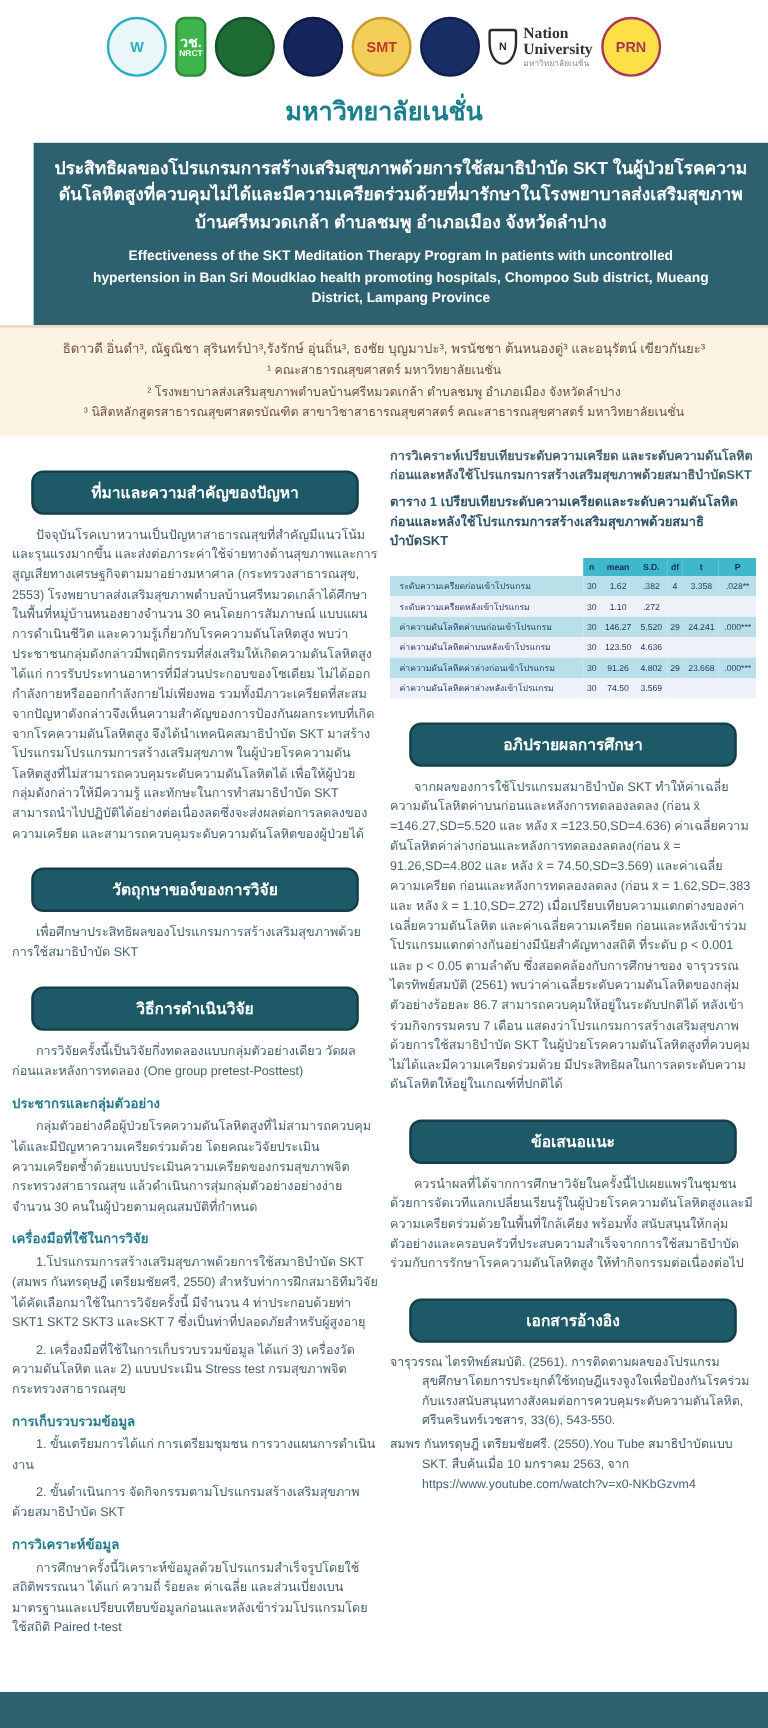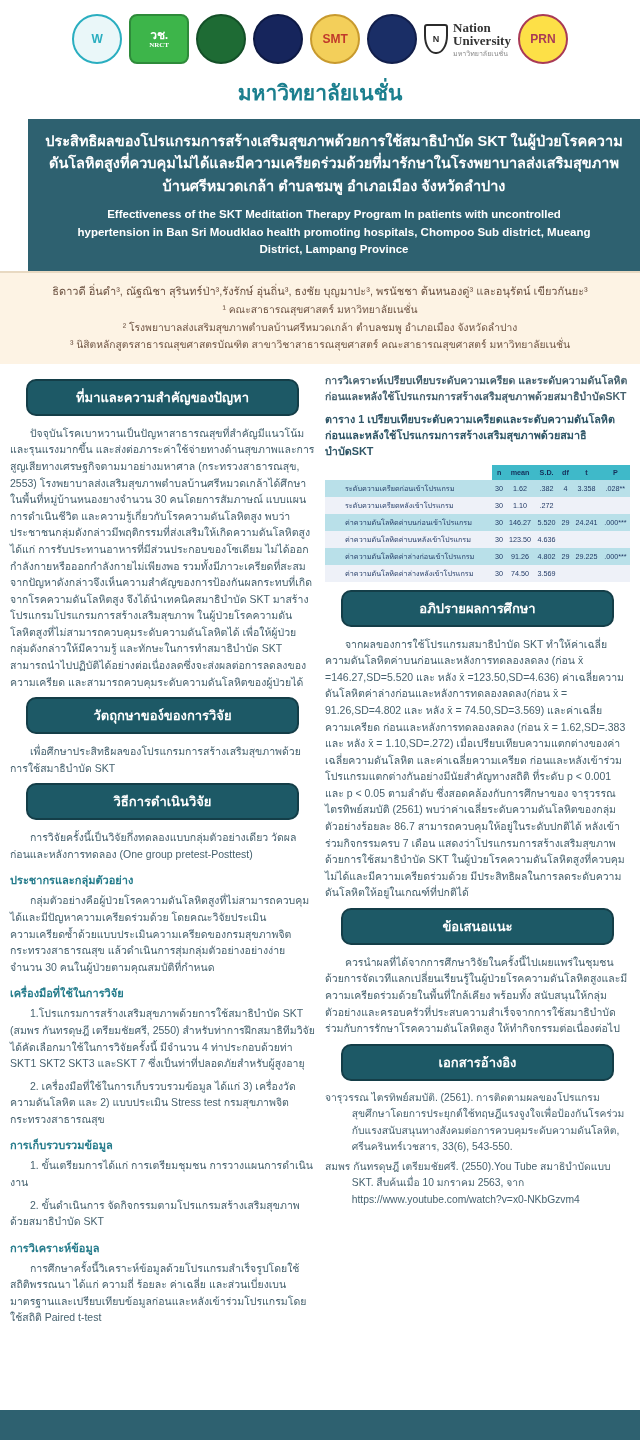--- a/index.html
+++ b/index.html
@@ -11,21 +11,21 @@
   }
   
   .top-header{padding:8px 0 2px;text-align:center;background:#ffffff;}
   .logo-row{display:flex;justify-content:center;align-items:center;gap:7px;height:62px;}
   .logo-circle{
     width:50px;height:50px;border-radius:50%;border:2px solid #999;
     display:flex;flex-direction:column;align-items:center;justify-content:center;
     font-weight:bold;font-size:12px;line-height:1.05;box-sizing:border-box;flex:0 0 auto;
   }
   .logo-circle small{font-size:7px;font-weight:bold;}
-  .logo-square{border-radius:8px;width:60px;font-family:Liberation Serif, serif;}
+  .logo-square{border-radius:8px;width:26px;}
   .logo-nation{display:flex;align-items:center;gap:5px;flex:0 0 auto;}
   .shield{
     width:24px;height:30px;border:2px solid #2b2b2b;background:#fff;
     border-radius:3px 3px 48% 48% / 3px 3px 62% 62%;
     display:flex;align-items:center;justify-content:center;
     font-size:9px;font-weight:bold;color:#2b2b2b;box-sizing:border-box;
   }
   .nation-text{display:flex;flex-direction:column;align-items:flex-start;line-height:1.05;}
   .nation-text b{font-family:"Liberation Serif","DejaVu Serif",serif;font-size:13px;color:#333;font-weight:600;}
   .nation-text i{font-style:normal;font-size:7px;color:#8a8a8a;margin-top:2px;}
@@ -36,32 +36,32 @@
   .banner .eng{font-weight:bold;font-size:11.5px;line-height:1.5;margin-top:9px;padding:0 26px;}
   
   .authors{background:#fdf3e4;color:#6d5342;text-align:center;padding:9px 14px 10px;border-top:2px solid #e8d9c2;}
   .authors .names{font-size:11px;line-height:1.75;}
   .authors .aff{font-size:10.3px;line-height:1.7;}
   
   .columns{display:flex;gap:10px;padding:8px 10px 4px;flex:1;align-items:flex-start;background:#ffffff;}
   .col{flex:1;min-width:0;}
   .section-btn{
     background:#1d5966;border:2px solid #143e48;border-radius:10px;color:#ffffff;
-    font-weight:bold;text-align:center;font-size:13px;padding:6px 8px;margin:7px 16px 9px;
+    font-weight:bold;text-align:center;font-size:13px;padding:6px 8px;margin:20px 16px 9px;
   }
   .para{color:#46626f;font-size:10.5px;line-height:1.58;margin:0 0 6px;text-indent:1.9em;}
   .para.noindent{text-indent:0;font-weight:bold;}
   .subhead{color:#247b8b;font-weight:bold;font-size:11px;margin:9px 0 3px;}
   .tbl-caption{color:#2e5566;font-weight:bold;font-size:10.8px;line-height:1.5;margin:4px 0 5px;}
   
   table{width:100%;border-collapse:collapse;font-size:7.2px;margin:2px 0 8px;}
   thead th{background:#3fb9c9;color:#15305a;padding:3px 2px;font-weight:bold;text-align:center;}
   thead th.lbl{background:#ffffff;}
   tbody td{padding:3px 2px;color:#223a66;text-align:center;}
-  tbody td.lbl{text-align:left;padding-left:20px;}
+  tbody td.lbl{text-align:left;padding-left:8px;}
   tbody tr.odd td{background:#b9e0e9;}
   tbody tr.even td{background:#eef1f8;}
   
   .ref-item{color:#46626f;font-size:10.3px;line-height:1.6;margin:0 0 3px;padding-left:2.6em;text-indent:-2.6em;}
   .ref-item .url{color:#46626f;}
   
   .footer-bar{background:#2e6170;height:28px;margin-top:auto;border-top:2px solid #a33f3f00;}
 </style>
 </head>
 <body>
@@ -190,21 +190,21 @@
             <td></td>
             <td></td>
             <td></td>
           </tr>
           <tr class="odd">
             <td class="lbl">ค่าความดันโลหิตค่าล่างก่อนเข้าโปรแกรม</td>
             <td>30</td>
             <td>91.26</td>
             <td>4.802</td>
             <td>29</td>
-            <td>29.225</td>
+            <td>23.668</td>
             <td>.000***</td>
           </tr>
           <tr class="even">
             <td class="lbl">ค่าความดันโลหิตค่าล่างหลังเข้าโปรแกรม</td>
             <td>30</td>
             <td>74.50</td>
             <td>3.569</td>
             <td></td>
             <td></td>
             <td></td>

